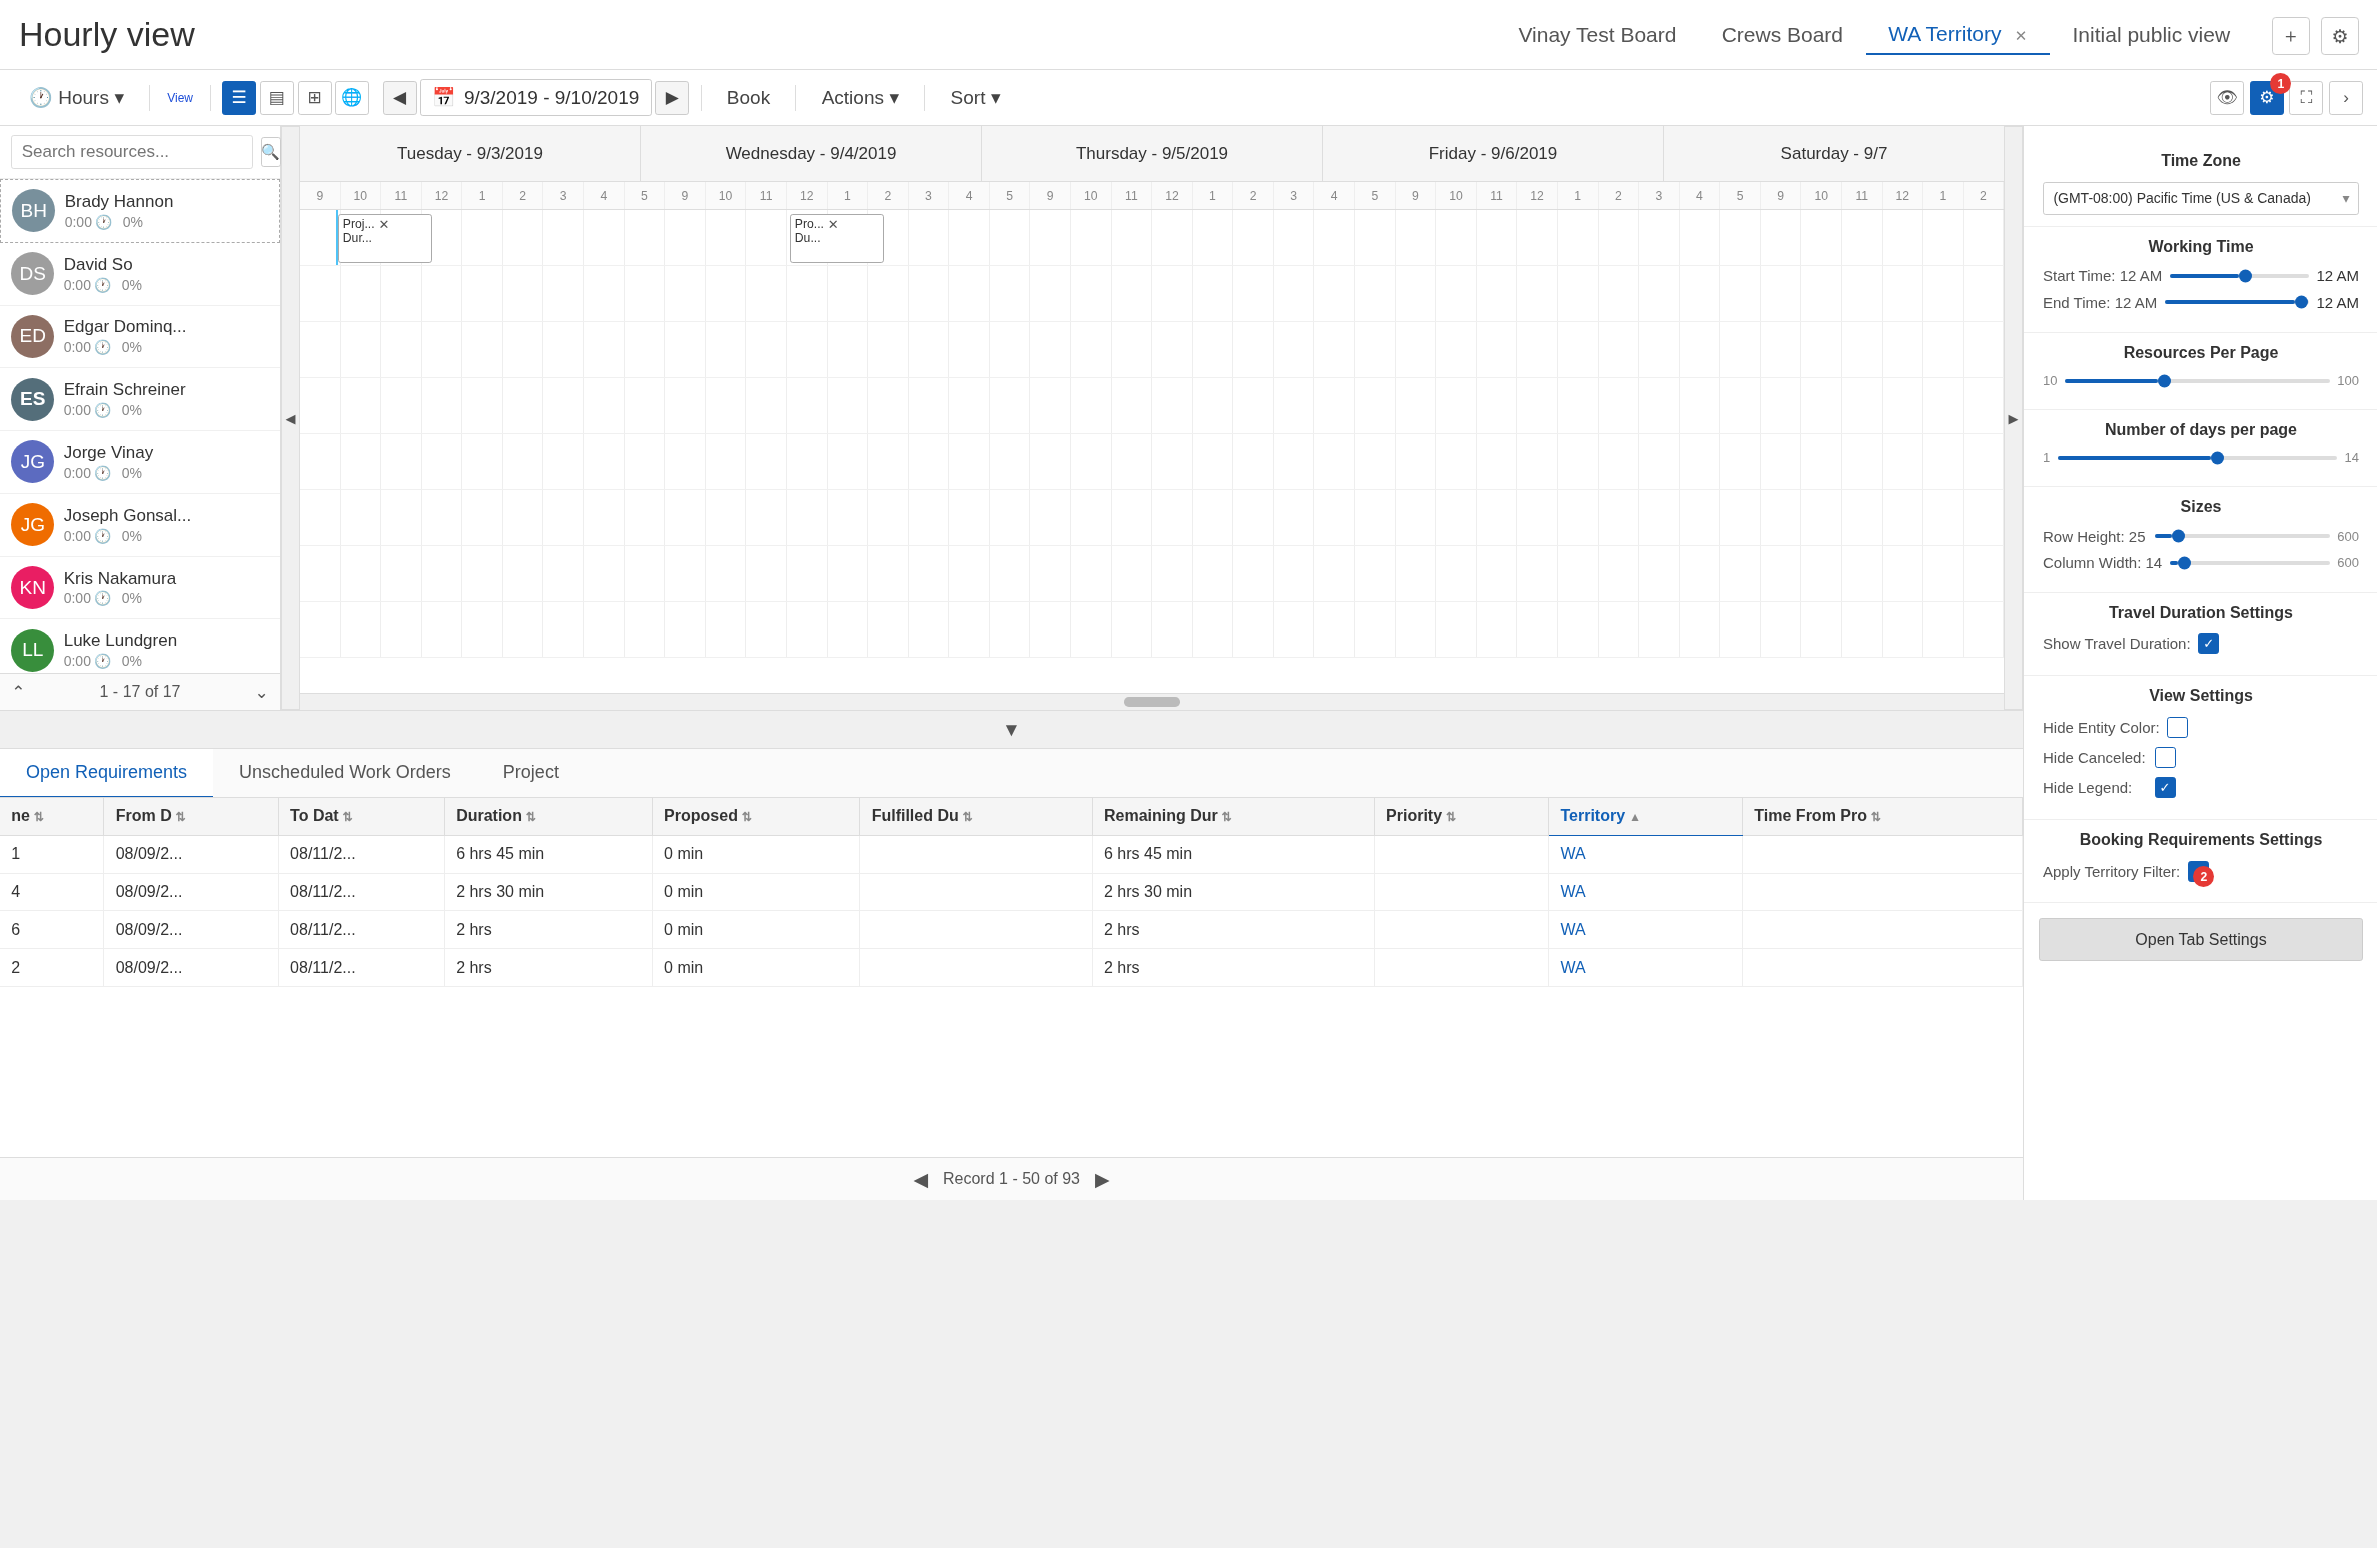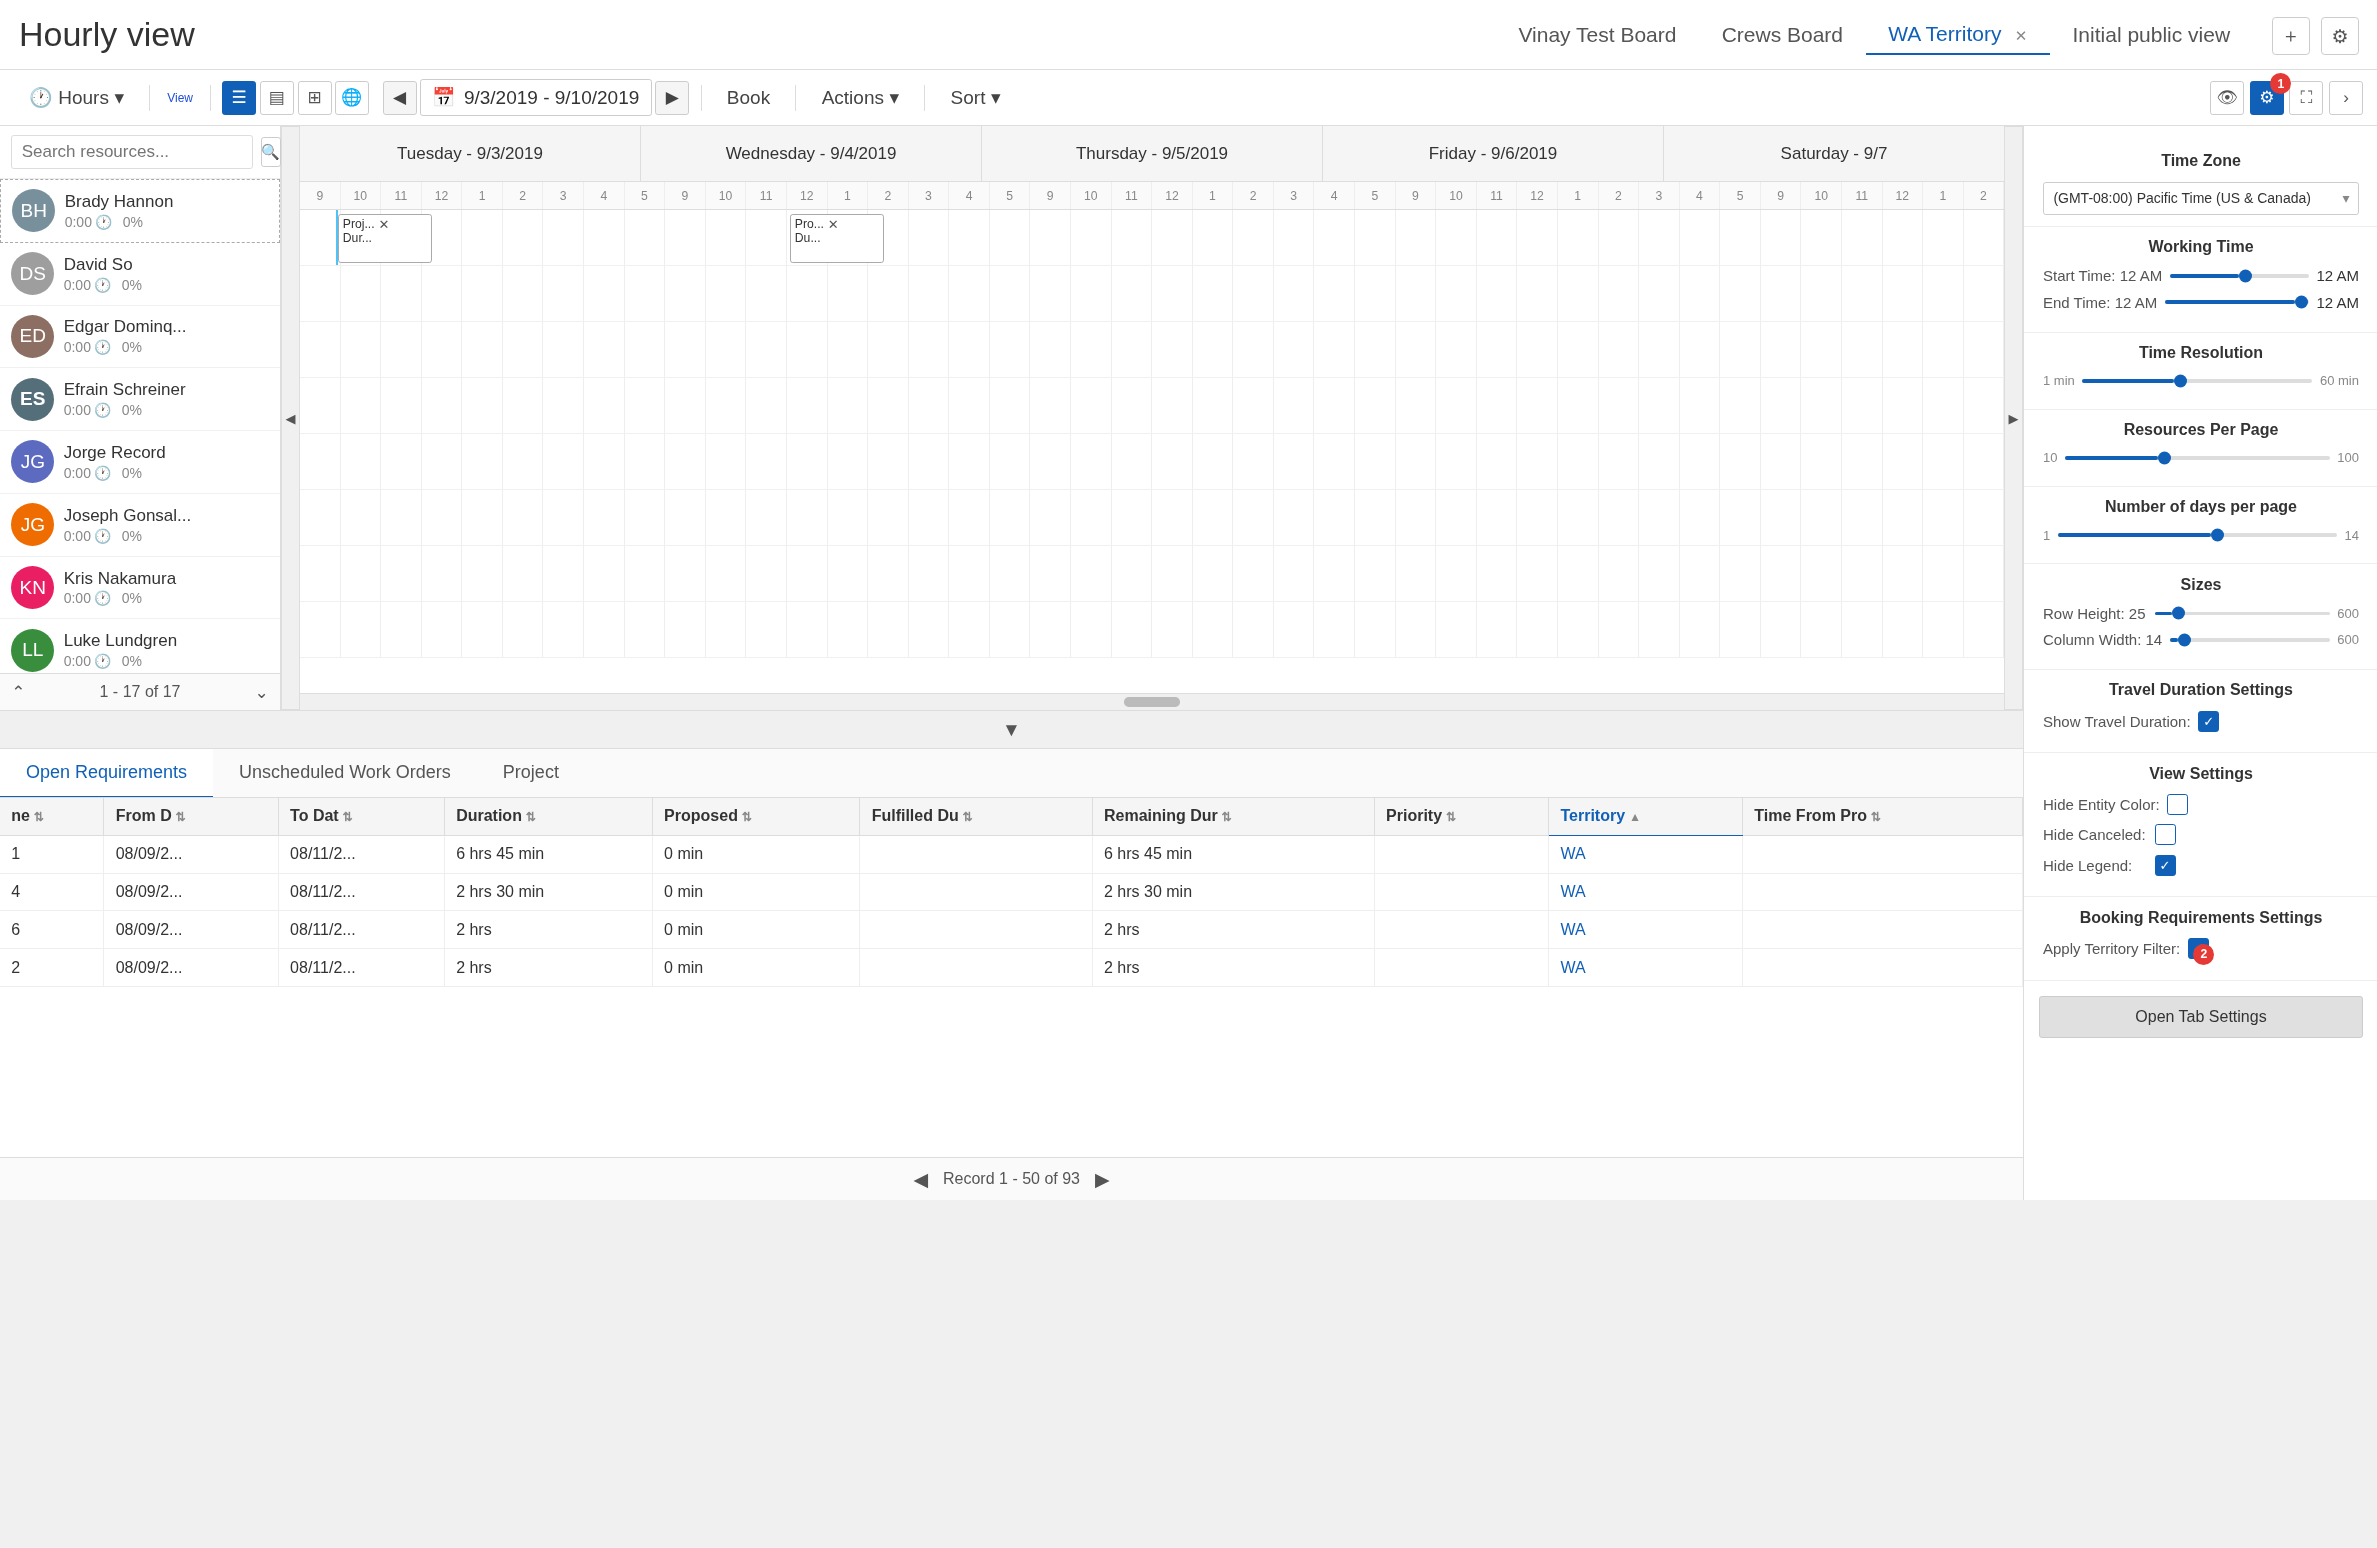--- a/index.html
+++ b/index.html
@@ -623,21 +623,21 @@
         <div class="resource-name">Efrain Schreiner</div>
         <div class="resource-meta">
           <span>0:00 🕐</span>
           <span>0%</span>
         </div>
       </div>
     </div>
             <div class="resource-item">
       <div class="avatar" style="background:#5c6bc0;">JG</div>
       <div class="resource-info">
-        <div class="resource-name">Jorge Record</div>
+        <div class="resource-name">Jorge Vinay</div>
         <div class="resource-meta">
           <span>0:00 🕐</span>
           <span>0%</span>
         </div>
       </div>
     </div>
             <div class="resource-item">
       <div class="avatar" style="background:#ef6c00;">JG</div>
       <div class="resource-info">
         <div class="resource-name">Joseph Gonsal...</div>
@@ -1217,33 +1217,20 @@
         <div class="slider-container">
           <div class="slider-track">
             <div class="slider-fill" style="width:90%;"></div>
             <div class="slider-thumb" style="left:90%;"></div>
           </div>
         </div>
         <span class="settings-value">12 AM</span>
       </div>
     </div>
 
-    <div class="settings-section">
-      <div class="settings-section-title">Time Resolution</div>
-      <div class="settings-row">
-        <span class="slider-min">1 min</span>
-        <div class="slider-container">
-          <div class="slider-track">
-            <div class="slider-fill" style="width:40%;"></div>
-            <div class="slider-thumb" style="left:40%;"></div>
-          </div>
-        </div>
-        <span class="slider-max">60 min</span>
-      </div>
-    </div>
 
     <div class="settings-section">
       <div class="settings-section-title">Resources Per Page</div>
       <div class="settings-row">
         <span class="slider-min">10</span>
         <div class="slider-container">
           <div class="slider-track">
             <div class="slider-fill" style="width:35%;"></div>
             <div class="slider-thumb" style="left:35%;"></div>
           </div>

